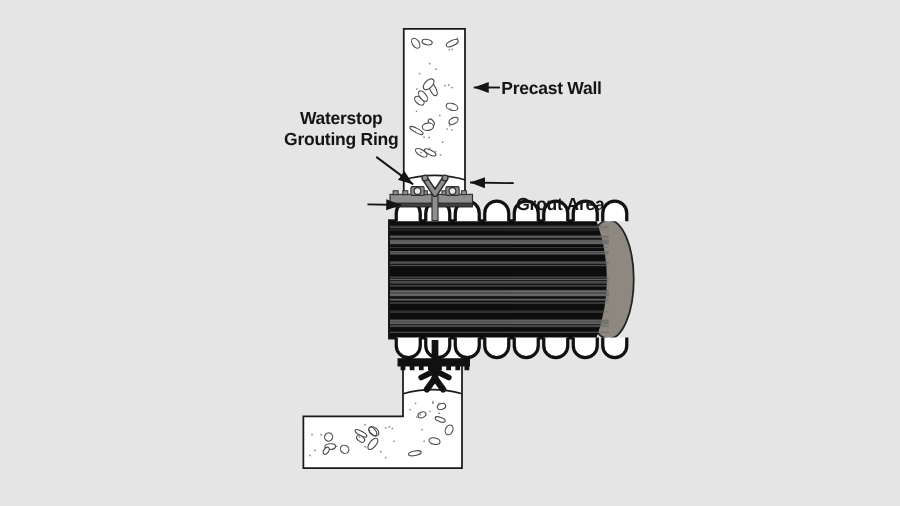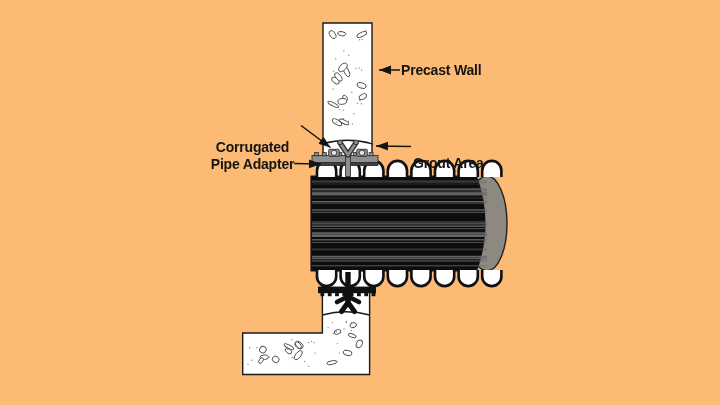--- a/index.html
+++ b/index.html
@@ -1,16 +1,16 @@
 <!DOCTYPE html>
 <html style="--line: #1a1a1a; --pipe-body: #0d0d0d; --pipe-striation: #6e6e6e; --pipe-end-cap: #8d8880; --ring-metal: #8f8f8f; --ring-dark: #3f3f3f; --waterstop-black: #111111; --aggregate-outline: #4a4a4a;"><head>
 <meta charset="utf-8">
 <style>
   html,body{margin:0;padding:0;background:#fff;}
-  #canvas{position:relative;width:720px;height:405px;background:#fdba74;overflow:hidden;
+  #canvas{position:relative;width:720px;height:405px;background:#e5e5e5;overflow:hidden;
           font-family:"Liberation Sans",sans-serif;}
   #diagram-svg{position:absolute;left:0;top:0;}
   .label{position:absolute;color:#141414;font-weight:bold;font-size:14px;line-height:17px;
          letter-spacing:-0.2px;white-space:nowrap;}
   .label.center{text-align:center;}
   .wall-fill{fill:#ffffff;}
   .outline{stroke:var(--line,#1a1a1a);fill:none;}
   .pipe-body{fill:var(--pipe-body,#0d0d0d);}
   .end-cap{fill:var(--pipe-end-cap,#8d8880);stroke:#222;stroke-width:1.4;}
   .ring-metal{fill:var(--ring-metal,#8f8f8f);stroke:#2e2e2e;stroke-width:0.9;}
@@ -253,20 +253,20 @@
     <g>
       <line x1="400" y1="70" x2="379" y2="70" class="arrow-line" marker-end="url(#ah)"></line>
       <line x1="301" y1="125.5" x2="330.5" y2="147.5" class="arrow-line" marker-end="url(#ah)"></line>
       <line x1="294" y1="163.5" x2="321" y2="164" class="arrow-line" marker-end="url(#ah)"></line>
       <line x1="411" y1="146.5" x2="376" y2="146" class="arrow-line" marker-end="url(#ah)"></line>
     </g>
   </svg>
 
   <div class="label" style="left:401px;top:62px;">Precast Wall</div>
 
-
-  <div class="label center" style="left:195px;top:139px;width:115px;">
-    <span style="display:block">Corrugated</span>
-    <span style="display:block">Pipe Adapter</span>
+  <div class="label center" style="left:203px;top:86px;width:140px;">
+    <span style="display:block">Waterstop</span>
+    <span style="display:block">Grouting Ring</span>
   </div>
+
 
   <div class="label" style="left:413px;top:138px;margin-top:17px;">Grout Area</div>
 </div>
 
 </body></html>

